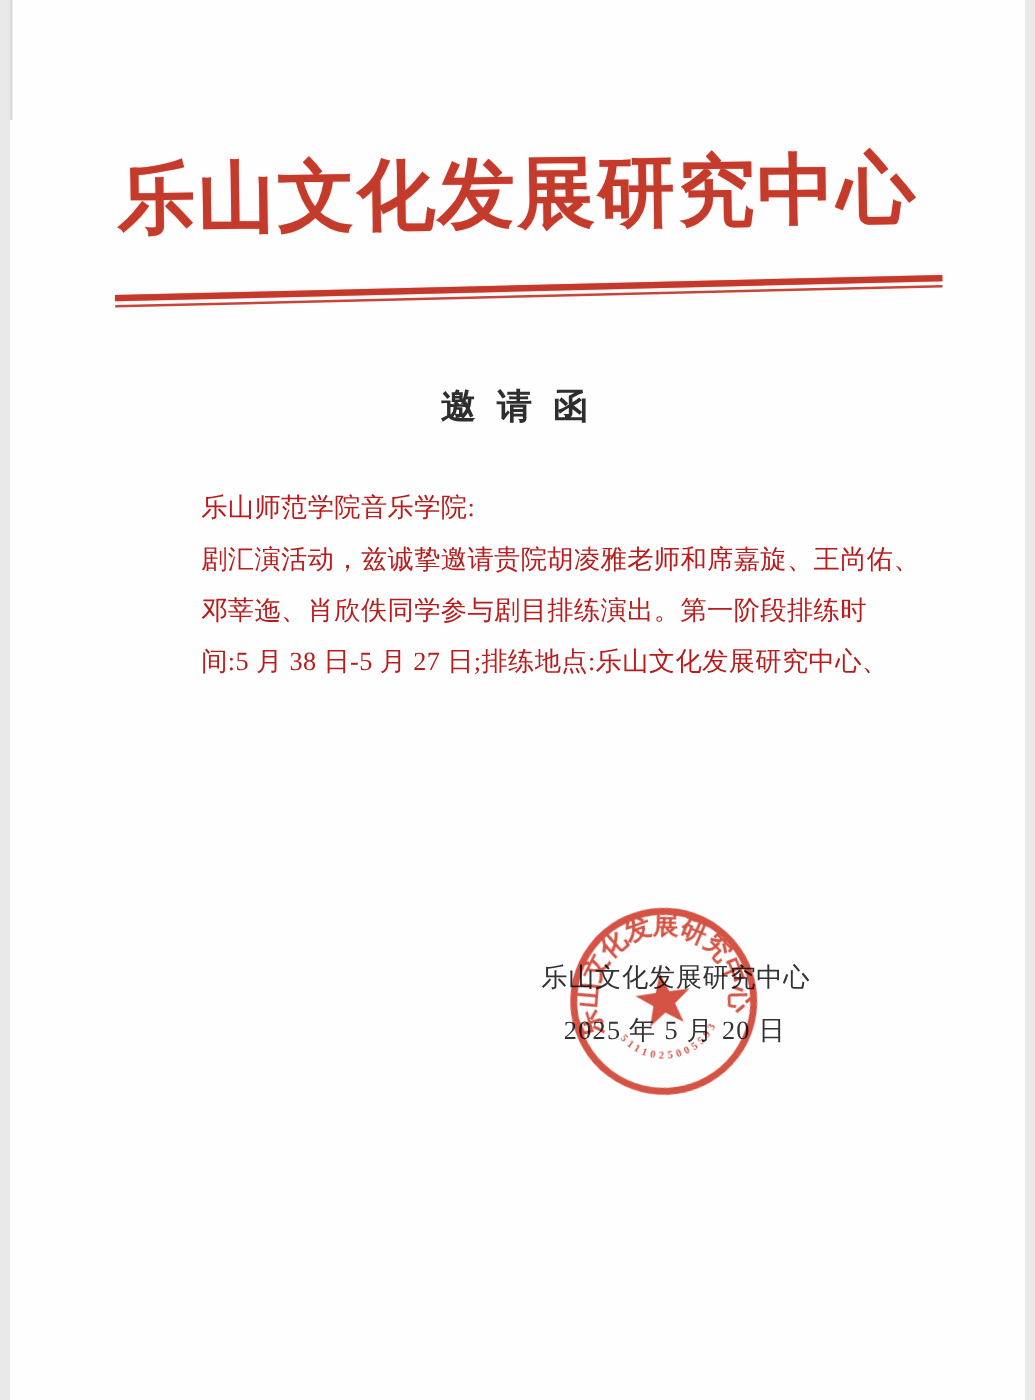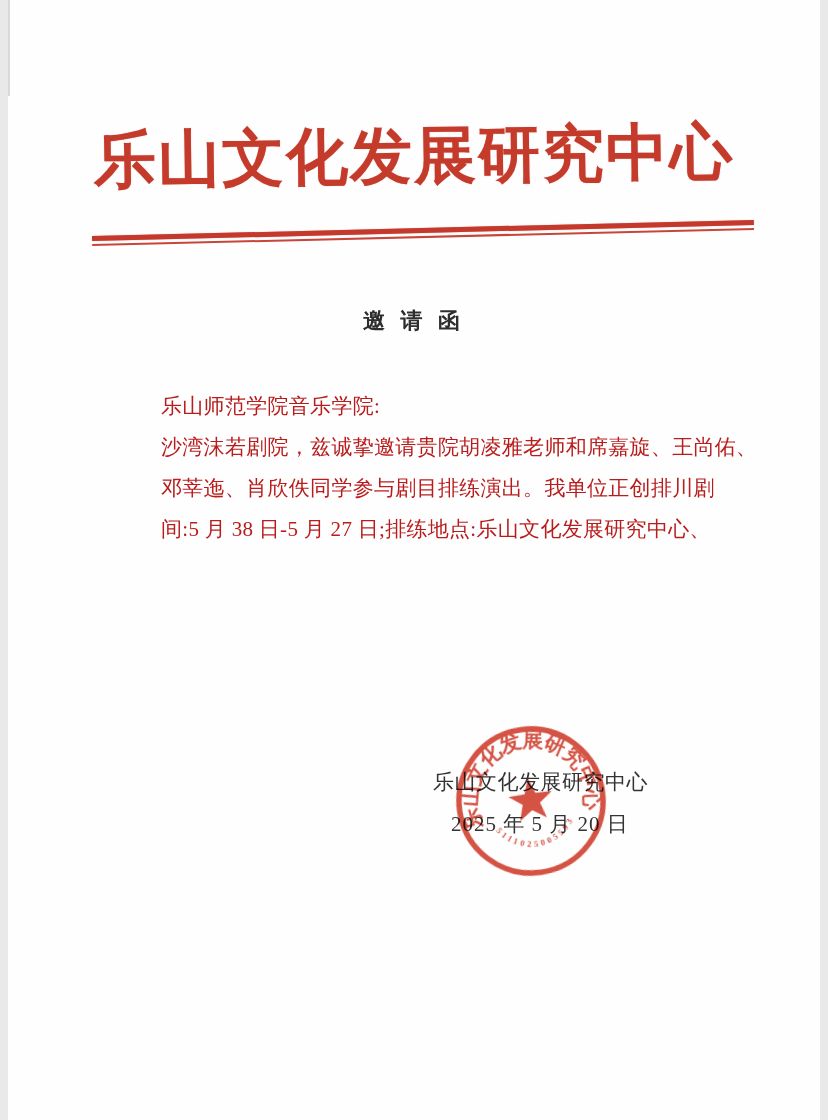--- a/index.html
+++ b/index.html
@@ -50,21 +50,21 @@
     height: 2px;
     margin-top: 3px;
     background: #c8453a;
   }
   
   .doc-title {
     position: absolute;
     left: 0; right: 0;
     top: 306px;
     text-align: center;
-    font-size: 22px;
+    font-size: 28px;
     font-weight: bold;
     color: #2e2e2e;
     letter-spacing: 5px;
     white-space: nowrap;
   }
   
   .body-block {
     position: absolute;
     left: 153px;
     top: 386px;
@@ -125,22 +125,22 @@
 
   <div class="divider">
     <div class="thick"></div>
     <div class="thin"></div>
   </div>
 
   <div class="doc-title">邀 请 函</div>
 
   <div class="body-block">
     <div class="body-line">乐山师范学院音乐学院:</div>
-    <div class="body-line">沙湾沫若剧院，兹诚挚邀请贵院胡凌雅老师和席嘉旋、王尚佑、</div>
-    <div class="body-line">邓莘迤、肖欣佚同学参与剧目排练演出。我单位正创排川剧</div>
+    <div class="body-line">剧汇演活动，兹诚挚邀请贵院胡凌雅老师和席嘉旋、王尚佑、</div>
+    <div class="body-line">邓莘迤、肖欣佚同学参与剧目排练演出。第一阶段排练时</div>
     <div class="body-line">间:5 月 38 日-5 月 27 日;排练地点:乐山文化发展研究中心、</div>
   </div>
 
   <div class="sig-org">乐山文化发展研究中心</div>
 
   <div class="sig-date">2025 年 5 月 20 日</div>
 
   <svg class="seal" viewBox="-82 -82 164 164" xmlns="http://www.w3.org/2000/svg">
     <defs>
       <path id="ringPath" d="M -50.7 18.5 A 54 54 0 1 1 50.7 18.5" fill="none"></path>

